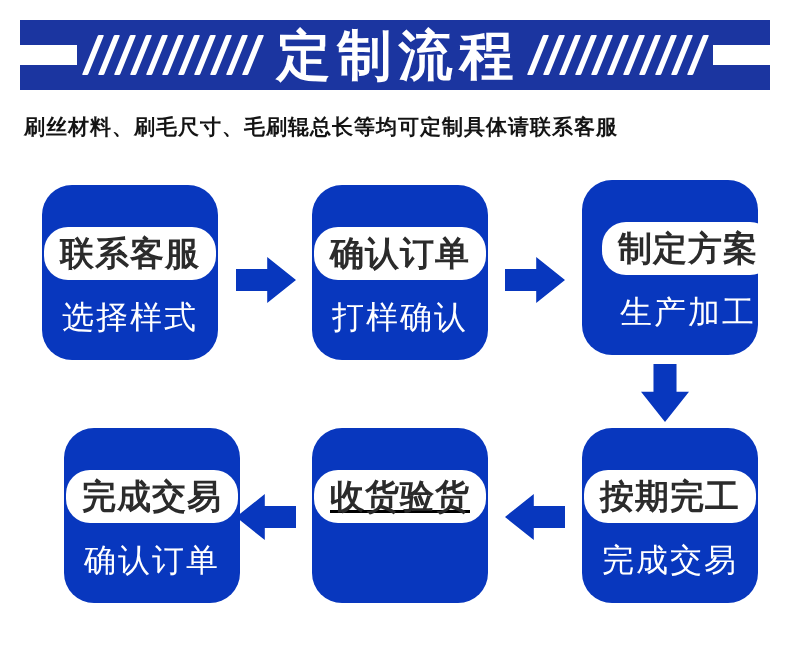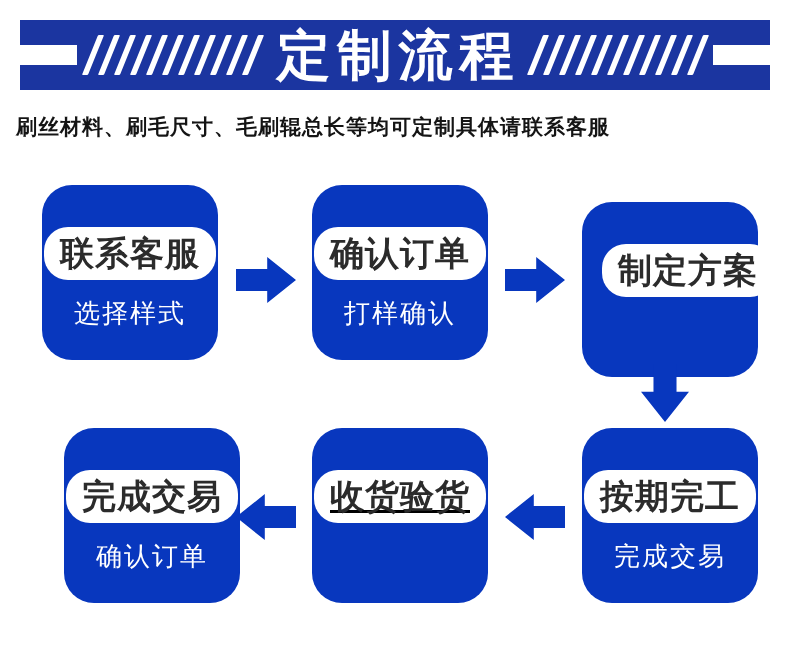--- a/index.html
+++ b/index.html
@@ -30,41 +30,41 @@
   .slash{
     display:block;width:6px;height:40px;background:#ffffff;
     transform:skewX(-22deg);border-radius:1px;
   }
   .banner-title{
     color:#ffffff;font-size:54px;font-weight:bold;letter-spacing:7px;
     line-height:1;white-space:nowrap;text-indent:7px;
   }
   
   .subtitle{
-    position:absolute;left:0;top:113px;width:626px;text-align:center;
+    position:absolute;left:8px;top:113px;width:626px;text-align:center;
     font-size:21px;font-weight:600;color:var(--subtitle-text);letter-spacing:1px;
   }
   
   .card{
     position:absolute;width:176px;height:175px;border-radius:30px;
     background:var(--box-blue);
     display:flex;flex-direction:column;align-items:center;
   }
   .card .pill{
     margin-top:42px;background:var(--pill-bg);border-radius:24px;
     padding:7px 16px;font-size:34px;font-weight:600;color:var(--pill-text);
     line-height:1.15;white-space:nowrap;letter-spacing:1px;
   }
   .card .step-label{
-    margin-top:18px;color:#ffffff;font-size:26px;letter-spacing:2px;
+    margin-top:18px;color:#ffffff;font-size:32px;letter-spacing:2px;
     line-height:1.2;white-space:nowrap;
   }
   .pos-r1c1{left:42px;top:185px;}
   .pos-r1c2{left:312px;top:185px;}
-  .pos-r1c3{left:582px;top:202px;padding-left:36px;}
+  .pos-r1c3{left:582px;top:180px;padding-left:36px;}
   .pos-r2c1{left:42px;top:428px;margin-left:22px;}
   .pos-r2c2{left:312px;top:428px;text-decoration:underline;}
   .pos-r2c3{left:582px;top:428px;}
   
   .arrow{position:absolute;background:var(--box-blue);}
   .arrow.right{
     width:60px;height:46px;
     clip-path:polygon(0 26%,52% 26%,52% 0,100% 50%,52% 100%,52% 74%,0 74%);
   }
   .arrow.left{
@@ -123,20 +123,21 @@
   <div class="card pos-r1c1">
     <div class="pill">联系客服</div>
     <div class="step-label">选择样式</div>
   </div>
   <div class="card pos-r1c2">
     <div class="pill">确认订单</div>
     <div class="step-label">打样确认</div>
   </div>
   <div class="card pos-r1c3">
     <div class="pill">制定方案</div>
+    <div class="step-label">生产加工</div>
   </div>
 
   <div class="card pos-r2c3">
     <div class="pill">按期完工</div>
     <div class="step-label">完成交易</div>
   </div>
   <div class="card pos-r2c2">
     <div class="pill">收货验货</div>
   </div>
   <div class="card pos-r2c1">

